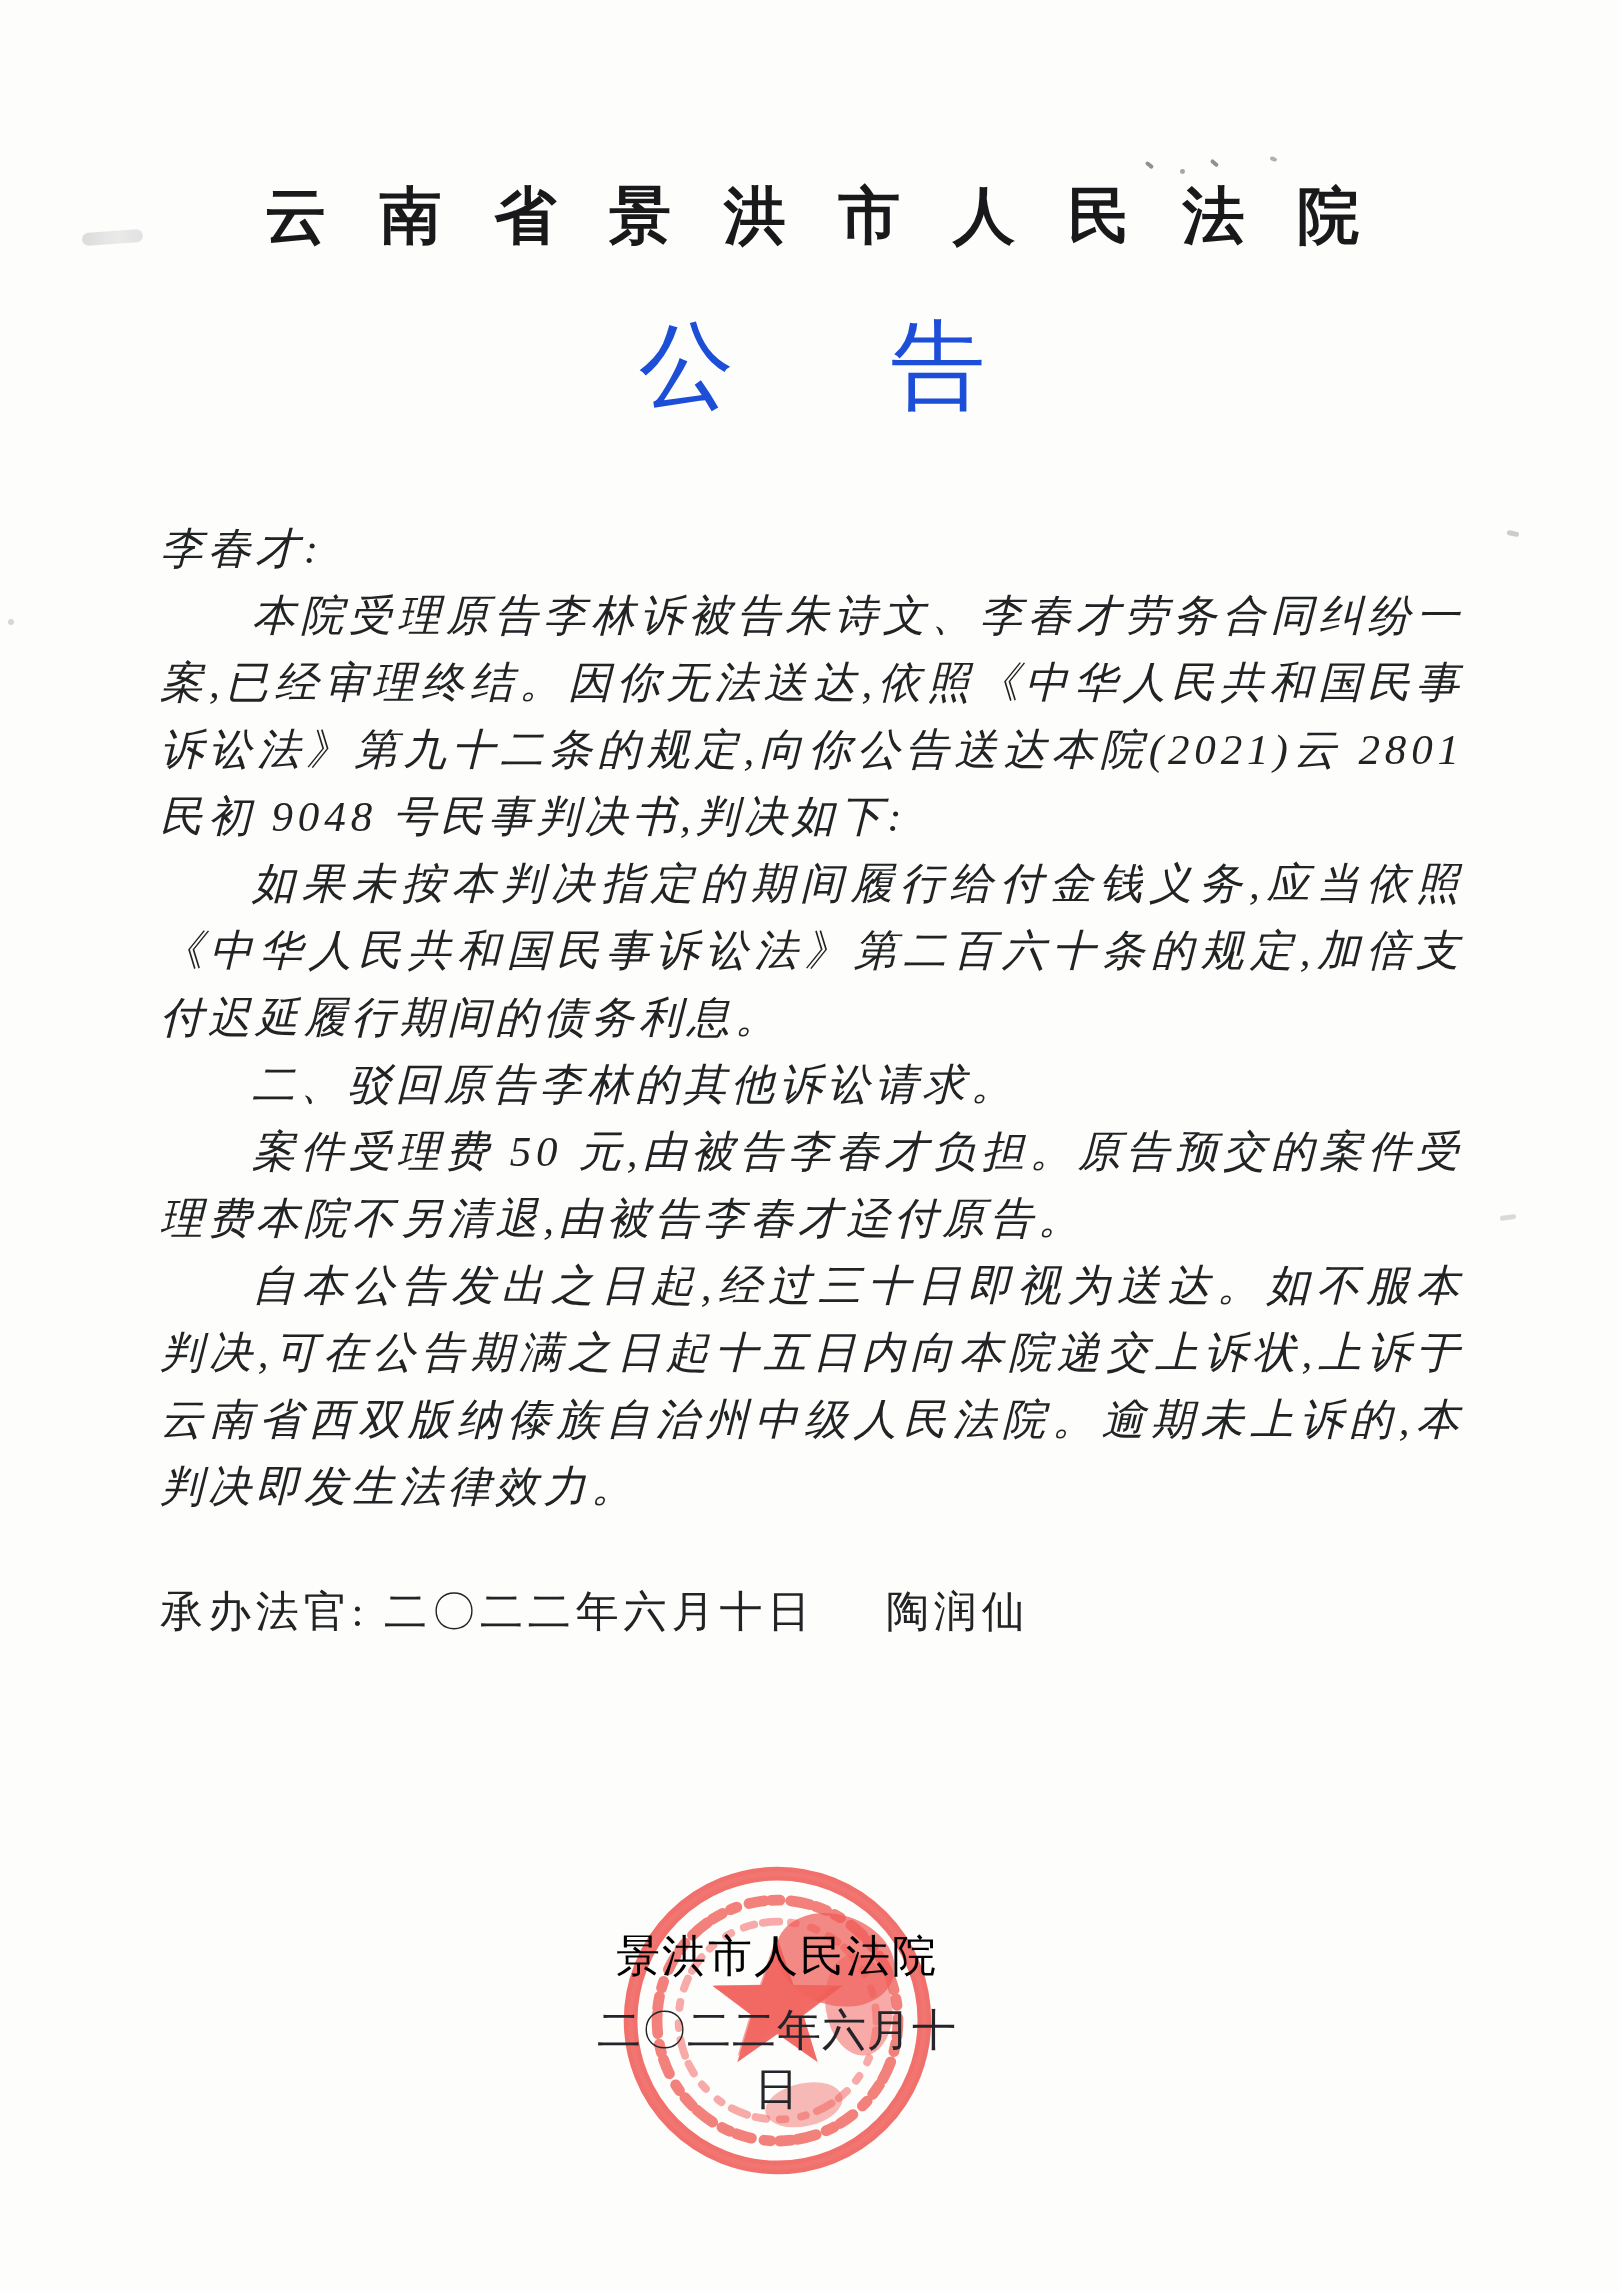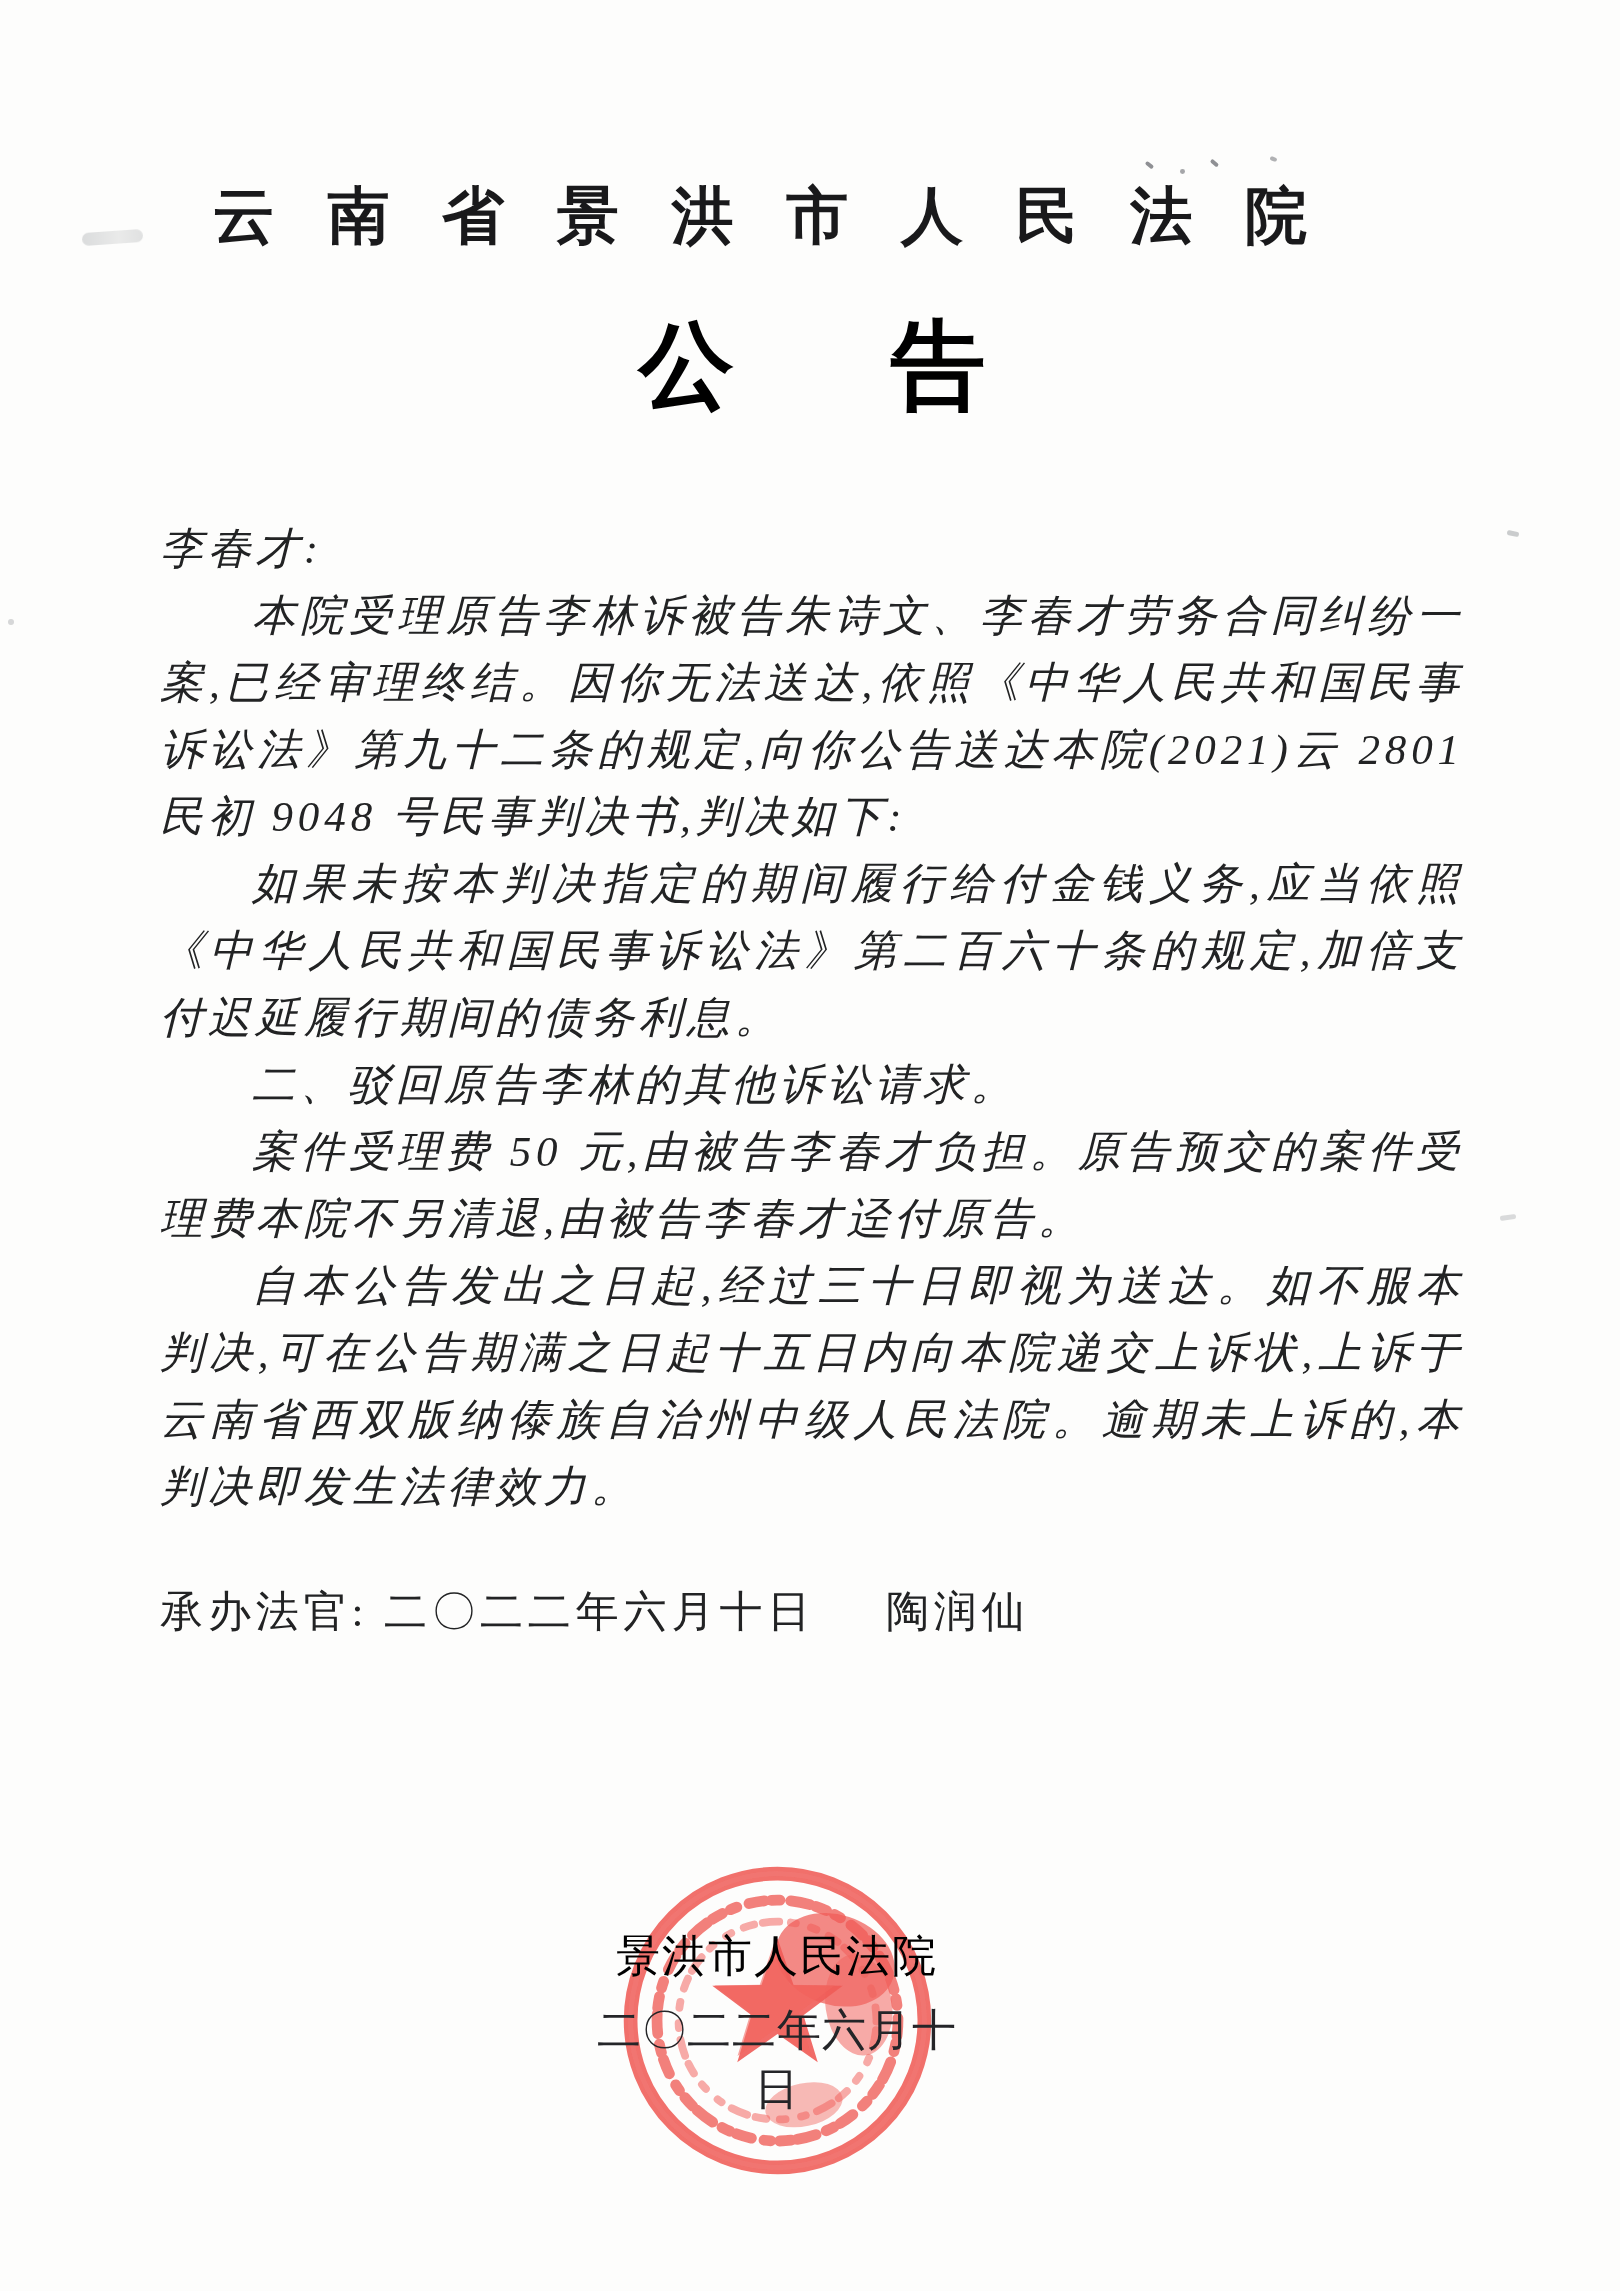--- a/index.html
+++ b/index.html
@@ -12,35 +12,36 @@
     font-family:"Liberation Serif","DejaVu Serif",serif;
     color:#222324;
   }
   .content{
     position:absolute;
     left:160px; top:0;
     width:1304px;
   }
   .court-title{
     margin-top:174px;
+    text-align:center;
     font-family:"Liberation Sans","DejaVu Sans",sans-serif;
     font-weight:bold;
     font-size:62px;
     color:#19191b;
     letter-spacing:.85em;
     text-indent:.85em;
     white-space:nowrap;
   }
   .notice-heading{
     margin-top:45px;
     text-align:center;
     font-family:"Liberation Sans","DejaVu Sans",sans-serif;
-    font-weight:bold;
+    font-weight:normal;
     font-size:95px;
-    color:#000000;
+    color:#1d4ed8;
     letter-spacing:1.65em;
     text-indent:1.65em;
     white-space:nowrap;
   }
   .body-text{
     margin-top:84px;
     font-size:43px;
     line-height:67px;
     letter-spacing:4.9px;
     text-align:justify;

